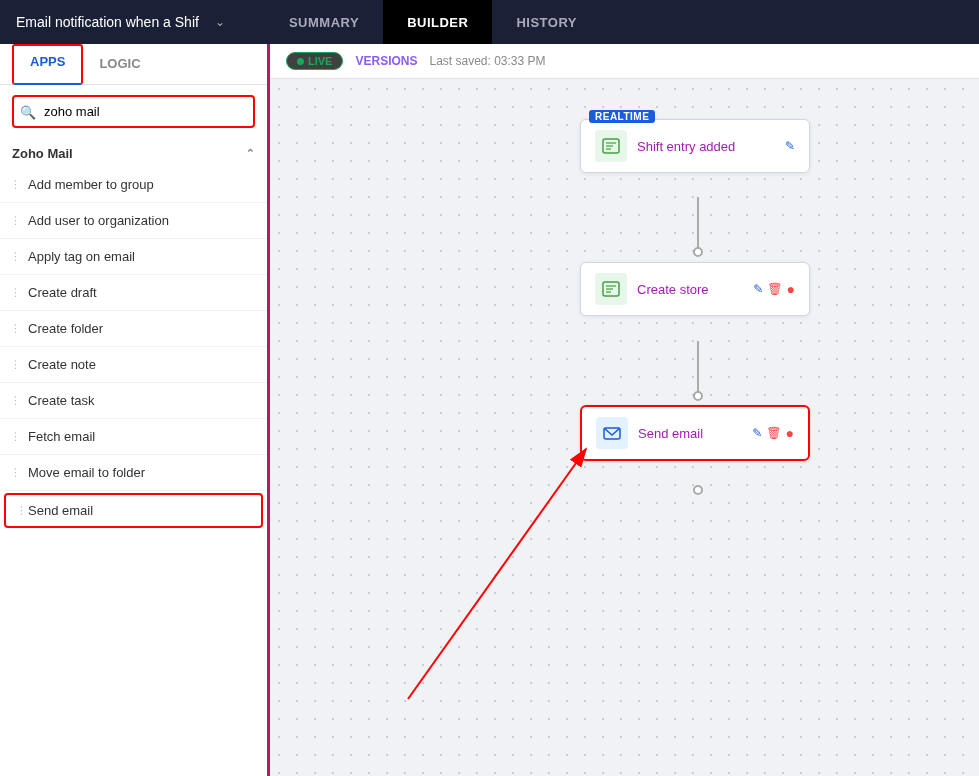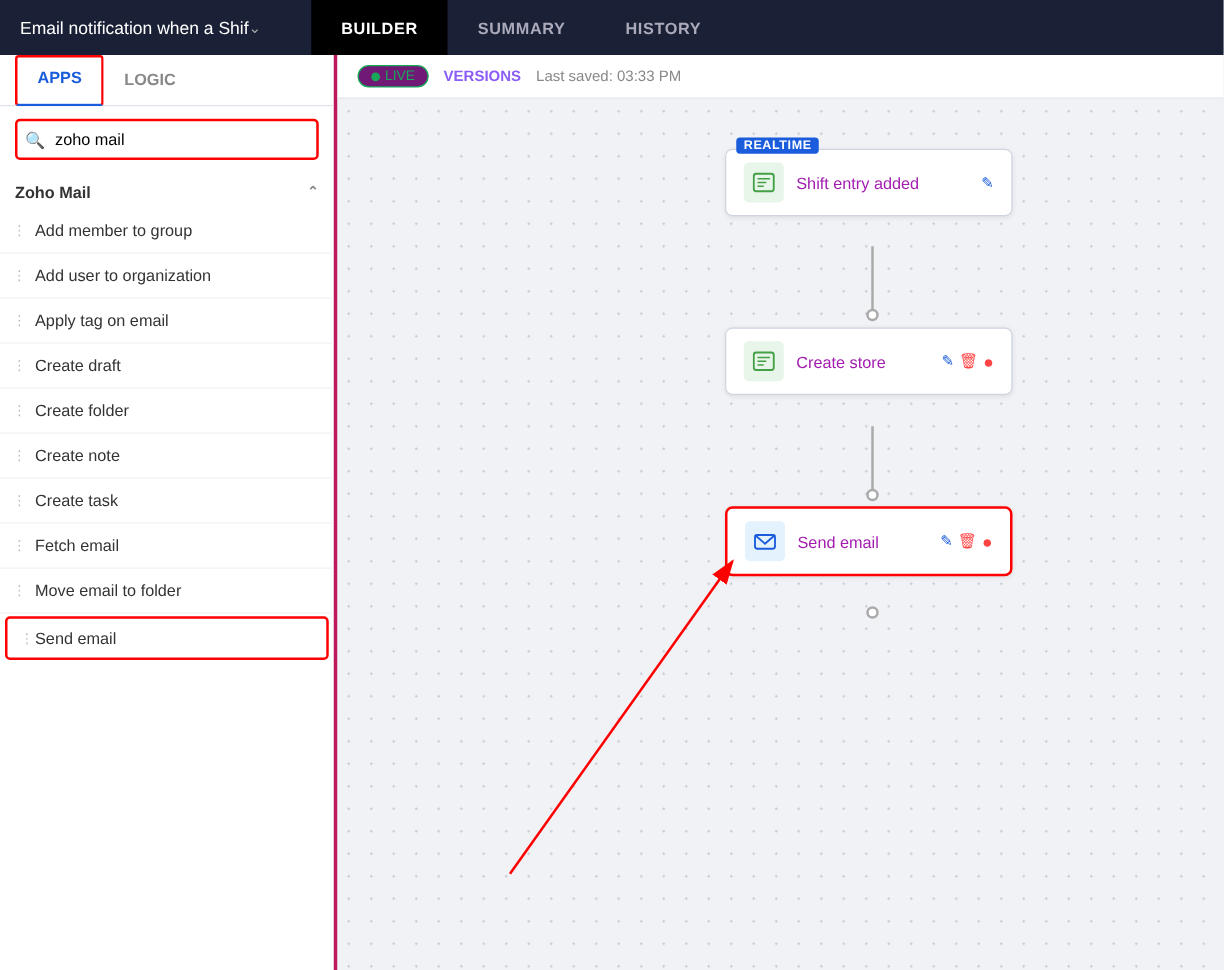--- a/index.html
+++ b/index.html
@@ -12,21 +12,21 @@
       display: flex;
       align-items: center;
       padding: 0 0 0 16px;
     }
     .top-nav-title {
       color: #fff;
       font-size: 14px;
       font-weight: 500;
       display: flex;
       align-items: center;
-      gap: 0;
+      gap: 16px;
       margin-right: 40px;
     }
     .top-nav-title .chevron { font-size: 12px; color: #aaa; }
     .nav-tabs { display: flex; gap: 0; }
     .nav-tab {
       color: #aab;
       font-size: 13px;
       font-weight: 600;
       padding: 0 24px;
       height: 44px;
@@ -164,27 +164,27 @@
     
     .canvas-topbar {
       background: #fff;
       border-bottom: 1px solid #e0e4ea;
       padding: 8px 16px;
       display: flex;
       align-items: center;
       gap: 12px;
     }
     .live-badge {
-      background: #701a75;
+      background: #404040;
       color: #19a85a;
       border: 1px solid #19a85a;
       border-radius: 12px;
       padding: 2px 10px;
       font-size: 11px;
-      font-weight: 400;
+      font-weight: 700;
       display: flex;
       align-items: center;
       gap: 4px;
     }
     .live-dot { width: 7px; height: 7px; border-radius: 50%; background: #19a85a; display: inline-block; }
     .versions-link { color: #8b5cf6; font-size: 12px; text-decoration: none; font-weight: 600; }
     .last-saved { color: #888; font-size: 12px; }
 
     
     .canvas-area {
@@ -265,22 +265,22 @@
   </style>
 </head>
 <body>
 
 <div class="top-nav">
   <div class="top-nav-title">
     <span>Email notification when a Shif</span>
     <span class="chevron">⌄</span>
   </div>
   <div class="nav-tabs">
+    <div class="nav-tab">SUMMARY</div>
     <div class="nav-tab active">BUILDER</div>
-    <div class="nav-tab">SUMMARY</div>
     <div class="nav-tab">HISTORY</div>
   </div>
 </div>
 
 <div class="main-layout">
 
   <div class="sidebar">
 
     <div class="sidebar-tabs">
       <div class="sidebar-tab active sidebar-tab-apps-box">APPS</div>

